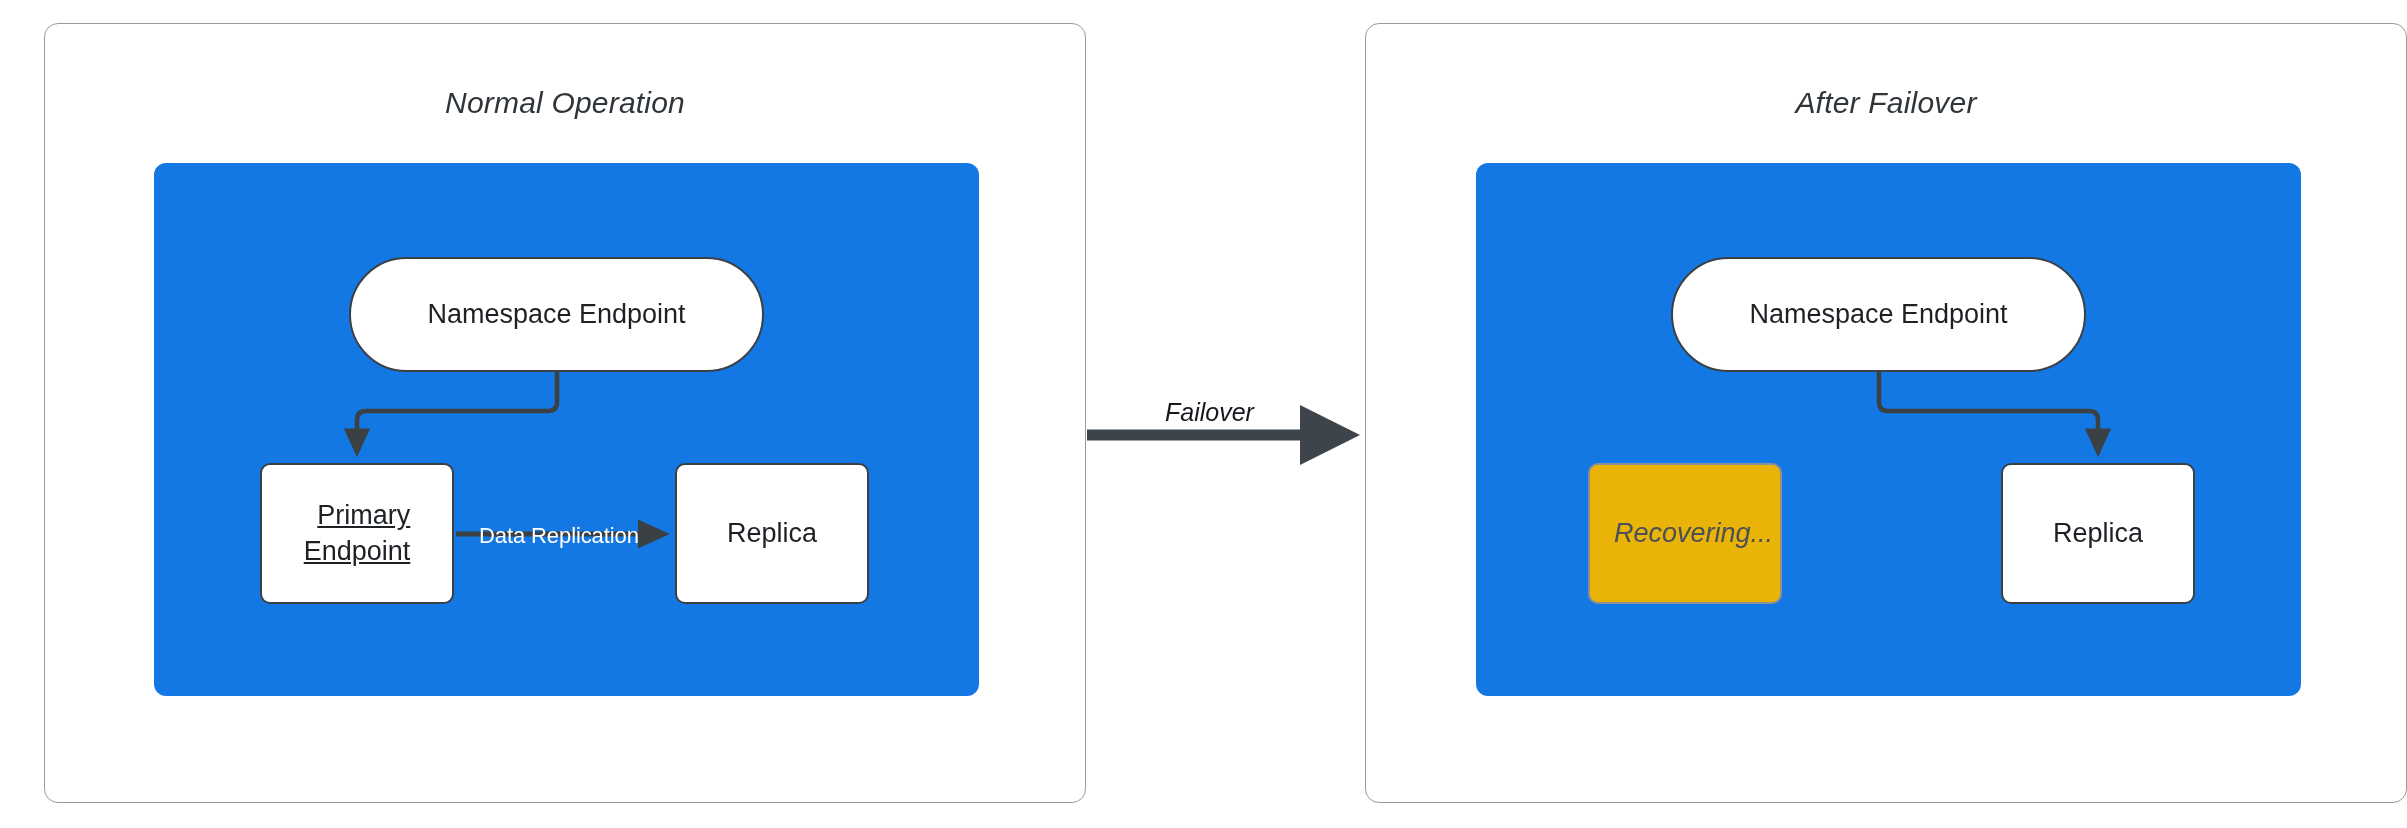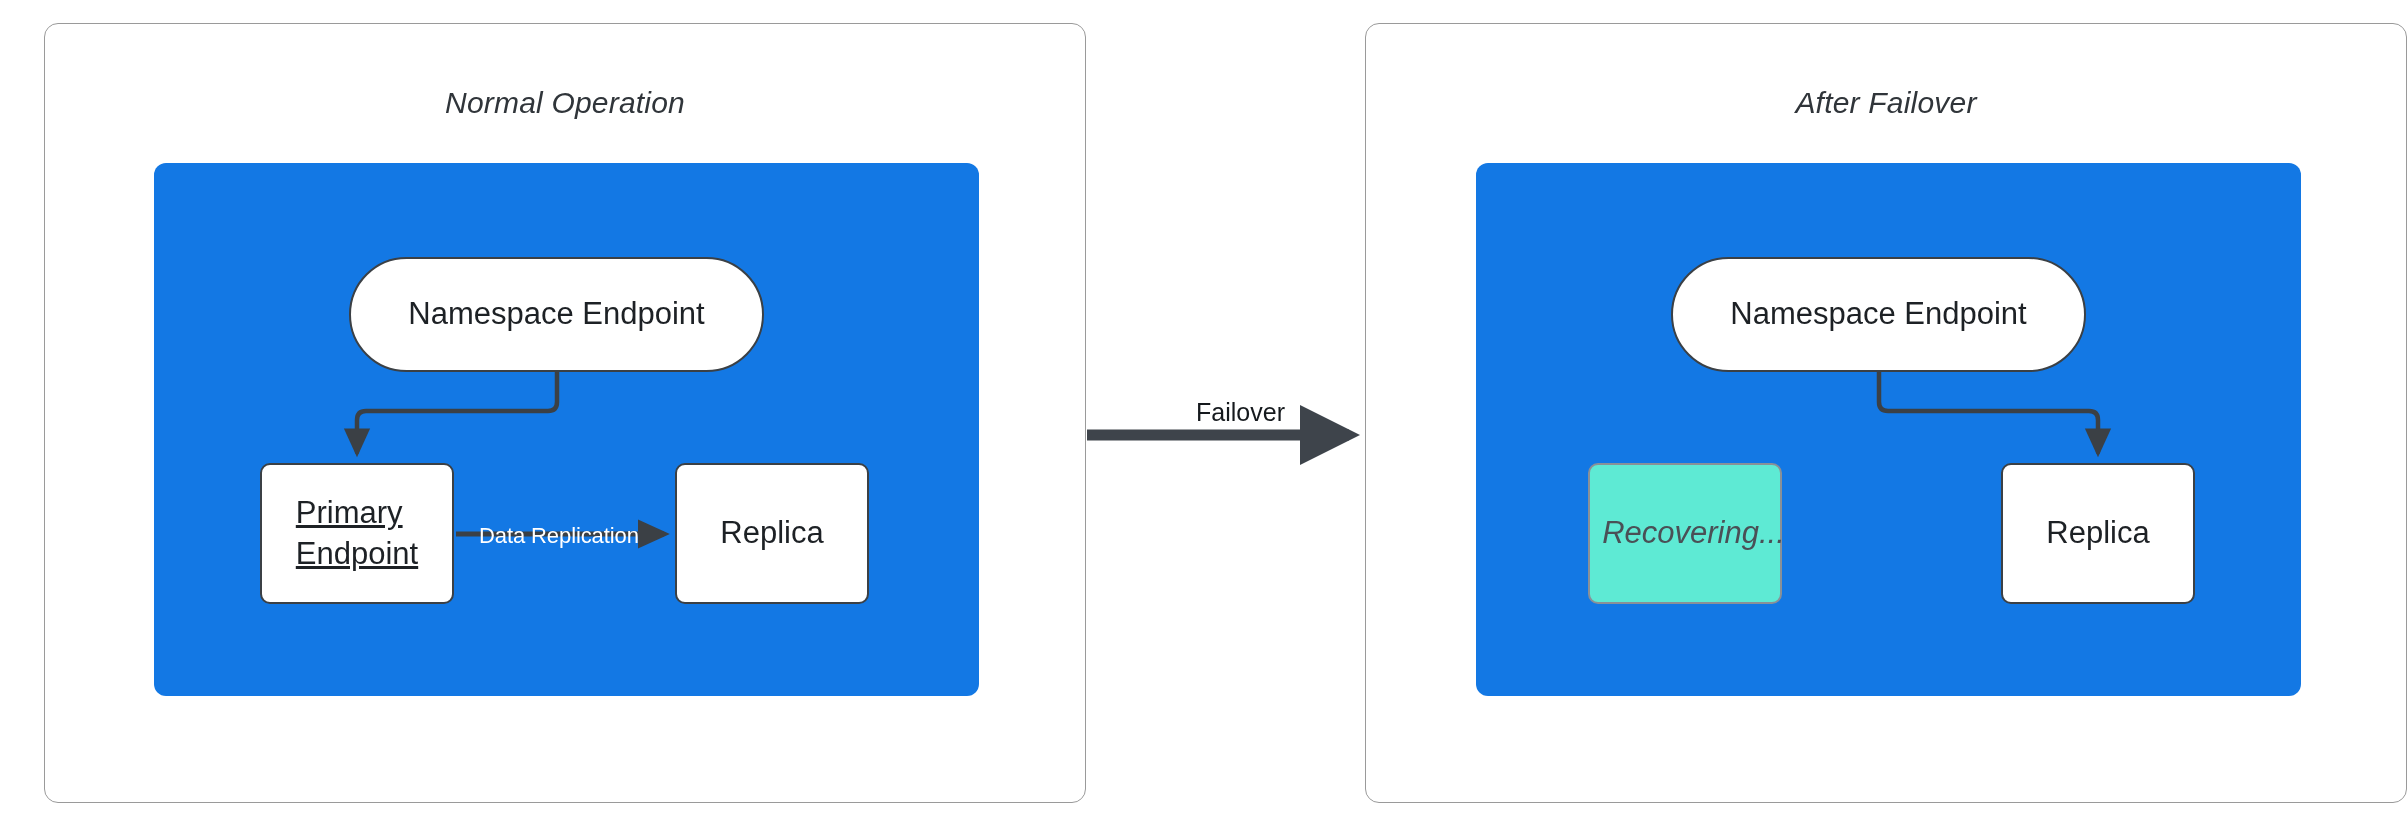--- a/index.html
+++ b/index.html
@@ -50,36 +50,36 @@
     box-sizing: border-box;
   }
 
   
   .node {
     position: absolute;
     box-sizing: border-box;
     display: flex;
     align-items: center;
     justify-content: center;
-    text-align: left;
+    text-align: right;
     background: #ffffff;
     border: 2.5px solid #3b4045;
     color: #1d2125;
-    font-size: 31px;
+    font-size: 27px;
     line-height: 1.3;
     z-index: 3;
   }
   .node.stadium {
     border-radius: 999px;
   }
   .node.rect {
     border-radius: 10px;
   }
   .node.dim {
-    background: #5eead4;
+    background: #eab308;
     border-color: #8a9097;
     color: #4a5056;
     font-style: italic;
     padding-left: 17px;
   }
   .node-label {
     display: block;
     padding: 0 14px;
   }
 
@@ -135,21 +135,21 @@
       <span>Endpoint</span>
     </span>
   </div>
 
   <div class="node rect" style="left:651px; top:463px; width:194px; height:141px;">
     <span class="node-label">Replica</span>
   </div>
 
   <div class="edge-label" style="left:455px; top:523px;">Data Replication</div>
 
-  <div class="failover-label" style="left:1141px; top:398px; width:120px; text-align:right;">Failover</div>
+  <div class="failover-label" style="left:1141px; top:398px; width:120px; text-align:left;font-style:italic;">Failover</div>
 
   <div class="panel" style="left:1341px; top:23px; width:1042px; height:780px;">
     <div class="panel-title">After Failover</div>
   </div>
 
   <div class="cluster" style="left:1452px; top:163px; width:825px; height:533px;"></div>
 
   <div class="node stadium" style="left:1647px; top:257px; width:415px; height:115px;">
     <span class="node-label">Namespace Endpoint</span>
   </div>

